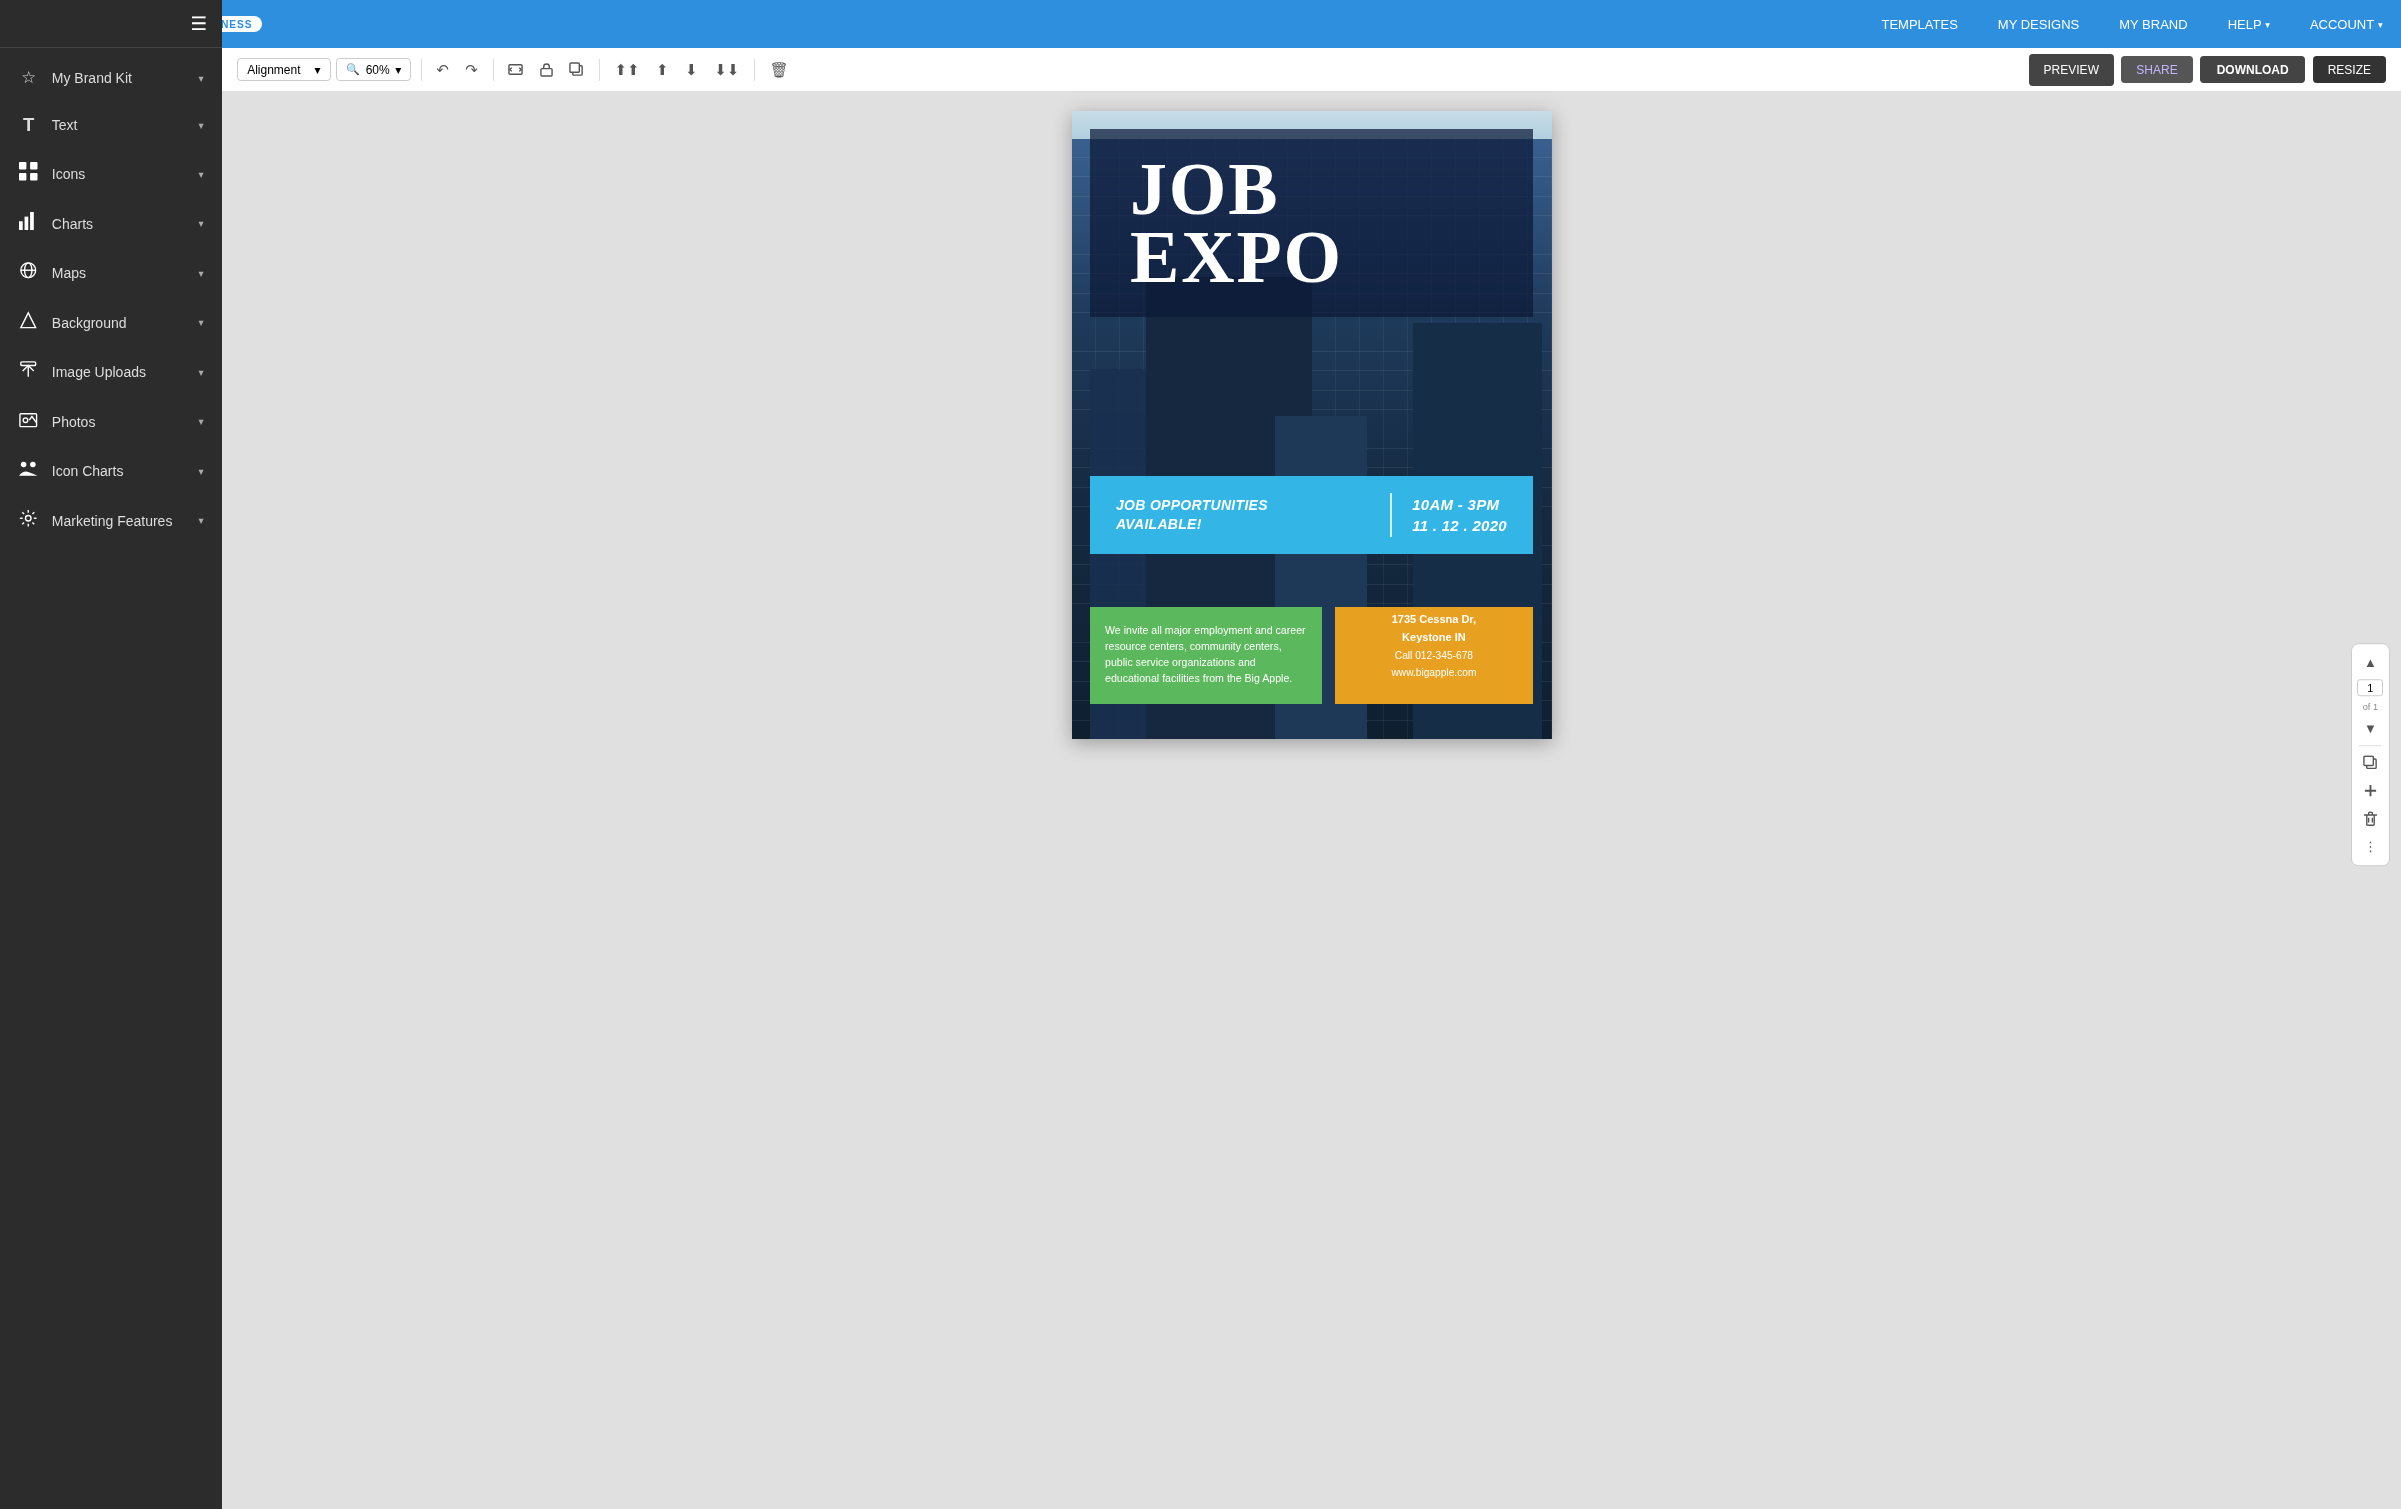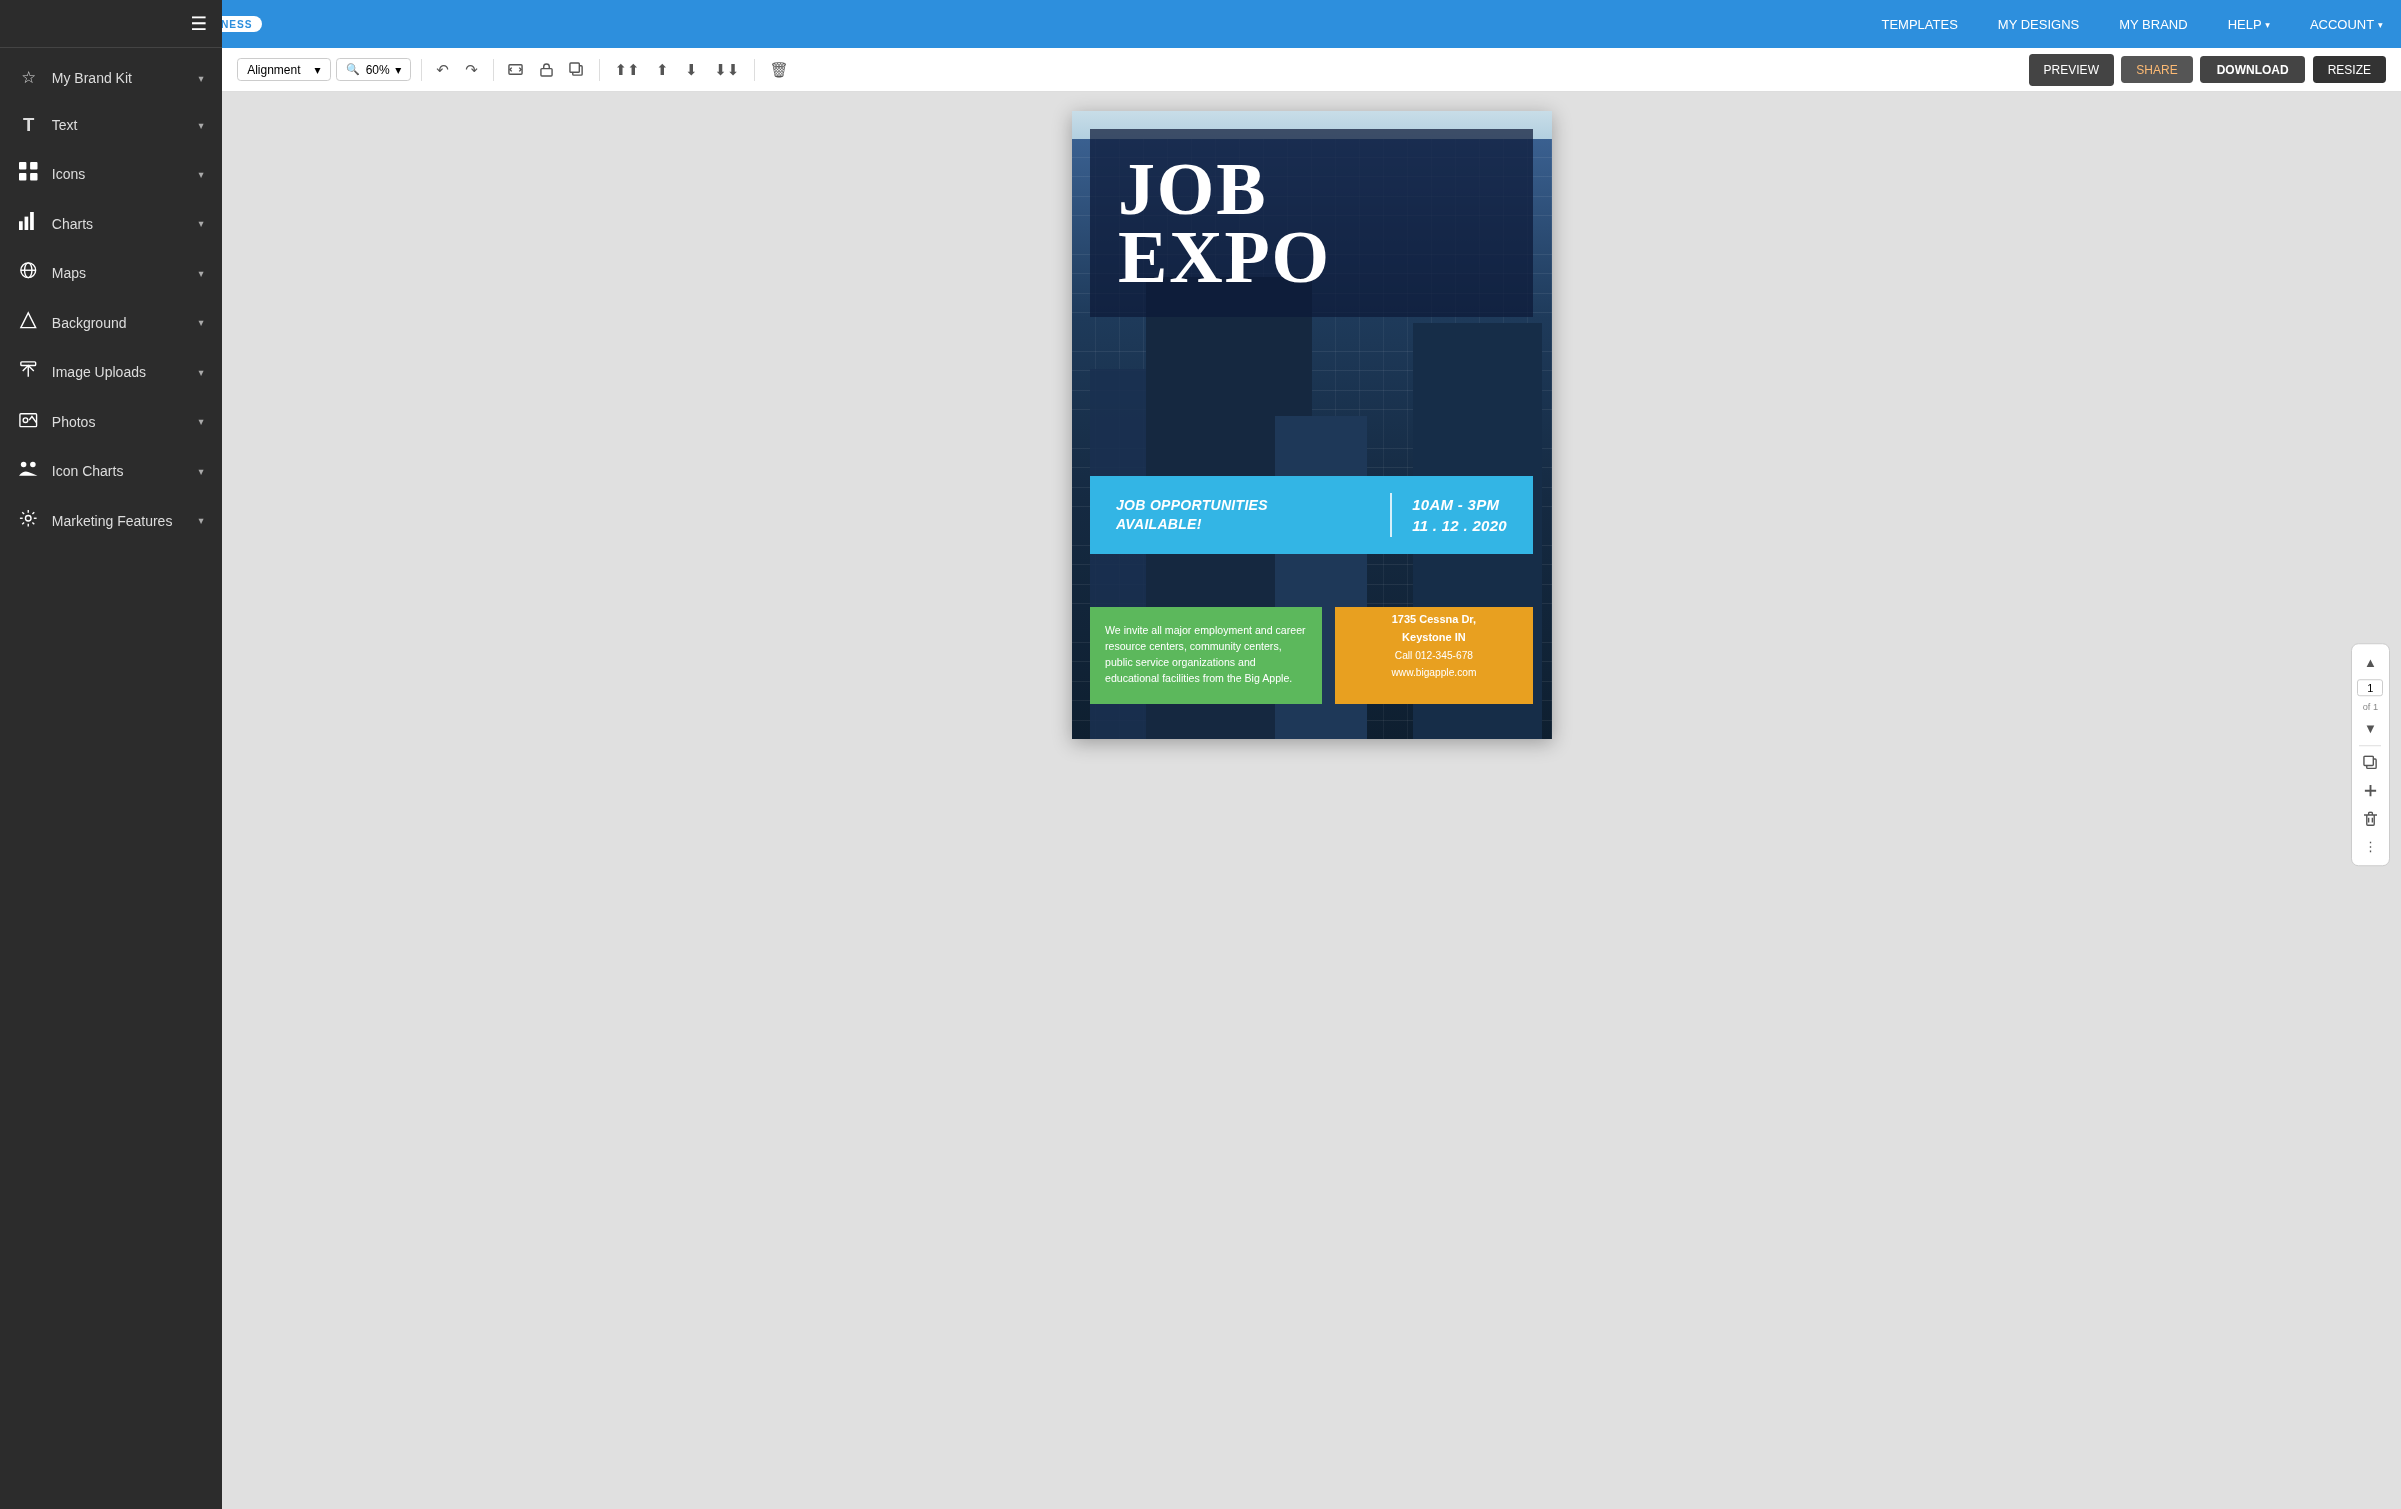--- a/index.html
+++ b/index.html
@@ -127,21 +127,21 @@
       color: white;
       border: none;
       padding: 9px 15px;
       border-radius: 3.7px;
       font-size: 12px;
       cursor: pointer;
       font-weight: 500;
     }
     .btn-share {
       background: #555;
-      color: #fdba74;
+      color: #c4b5fd;
       border: none;
       padding: 6.5px 15px;
       border-radius: 3.7px;
       font-size: 12px;
       cursor: pointer;
       font-weight: 500;
     }
     .btn-download {
       background: #444;
       color: white;
@@ -495,21 +495,21 @@
         <div style="position:absolute; top:28px; left:0; right:0; bottom:0; background:linear-gradient(180deg, #3a6090 0%, #1e3a5a 30%, #152a42 60%, #0e1f30 100%);">
 
           <div style="position:absolute; inset:0; background: repeating-linear-gradient(0deg, transparent, transparent 18.5px, rgba(255,255,255,0.07) 18.5px, rgba(255,255,255,0.07) 19.4px), repeating-linear-gradient(90deg, transparent, transparent 23px, rgba(255,255,255,0.05) 23px, rgba(255,255,255,0.05) 24px);"></div>
 
           <div style="position:absolute; bottom:0; left:18.5px; width:111px; height:370px; background:#1a3050; opacity:0.9;"></div>
           <div style="position:absolute; bottom:0; left:74px; width:166px; height:462px; background:#152840;"></div>
           <div style="position:absolute; bottom:0; left:203px; width:92px; height:323px; background:#1e3858;"></div>
           <div style="position:absolute; bottom:0; right:9.2px; width:129px; height:416px; background:#162d48;"></div>
         </div>
 
-        <div style="position:absolute; top:18.5px; left:18.5px; right:18.5px; background:rgba(12,25,55,0.72); padding:26px 28px;">
+        <div style="position:absolute; top:18.5px; left:18.5px; right:18.5px; background:rgba(12,25,55,0.72); padding:26px 40px;">
           <div style="color:white; font-size:74px; font-weight:900; font-family:Georgia,serif; line-height:0.92; letter-spacing:1.8px;">
             <div>JOB</div>
             <div>EXPO</div>
           </div>
         </div>
 
         <div style="position:absolute; bottom:185px; left:18.5px; right:18.5px; background:#33b5e5; display:flex; align-items:center; padding:16.6px 26px;">
           <div style="flex:1; color:white; font-size:14px; font-weight:800; font-style:italic; line-height:1.35; letter-spacing:0.3px;">
             JOB OPPORTUNITIES<br>AVAILABLE!
           </div>

